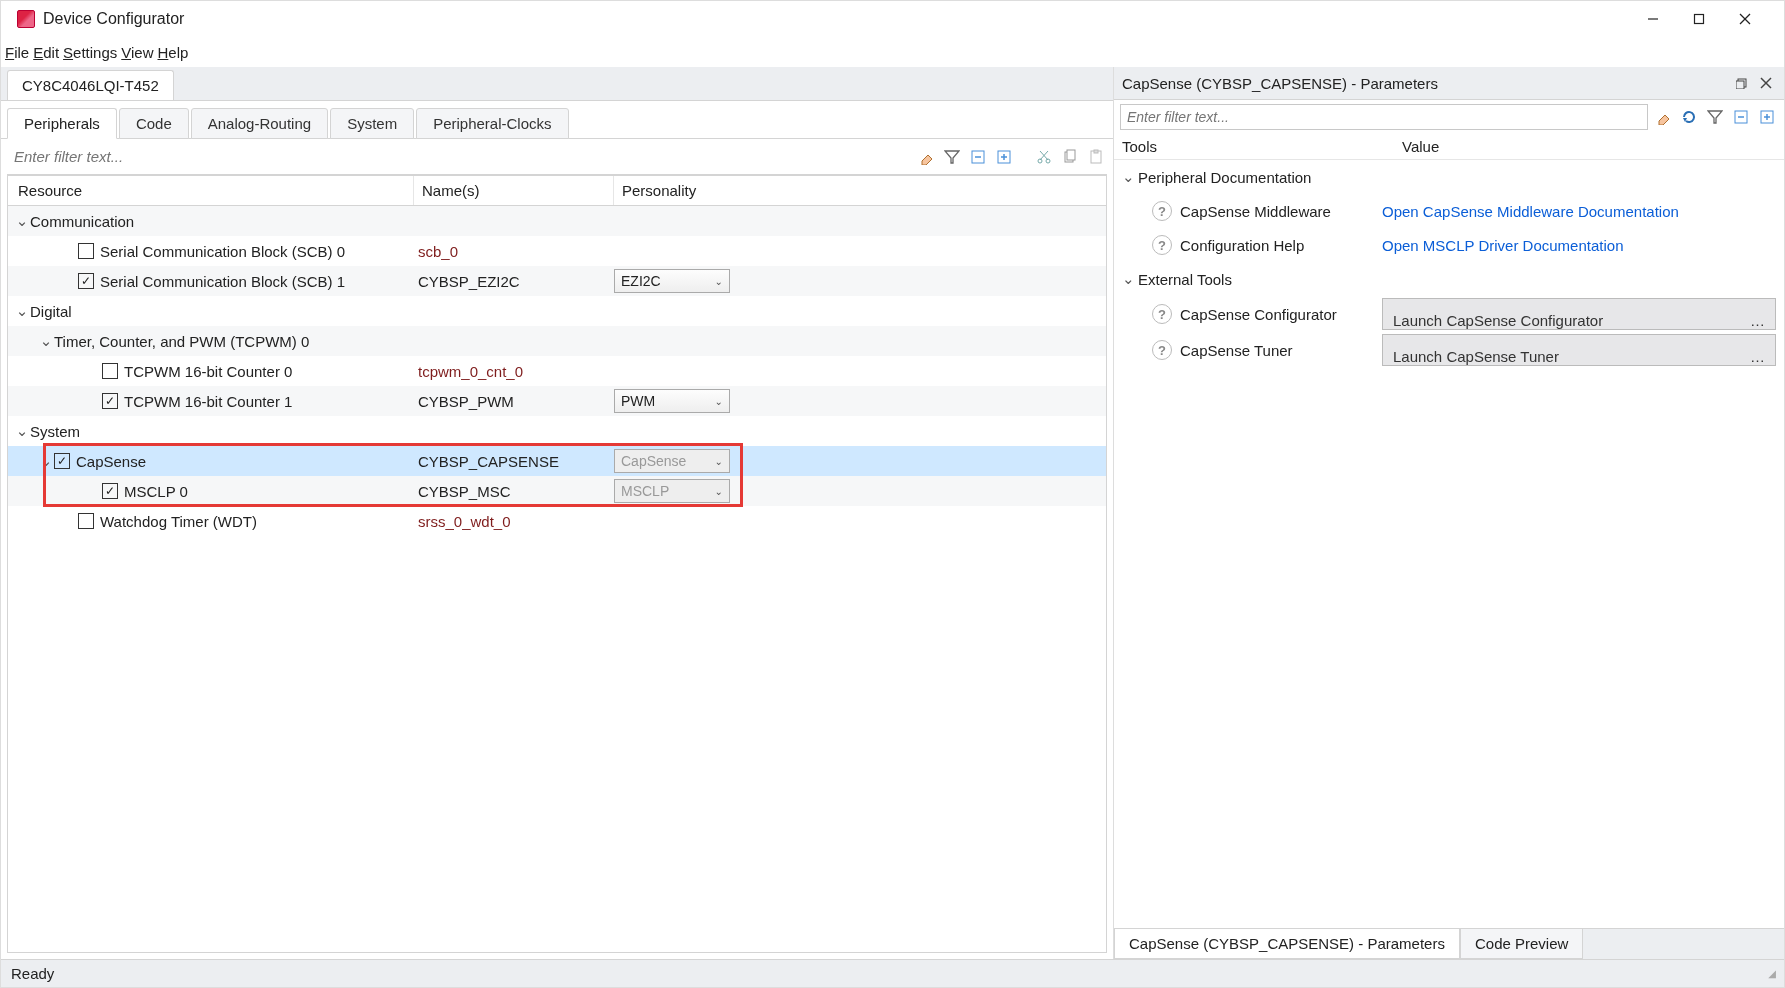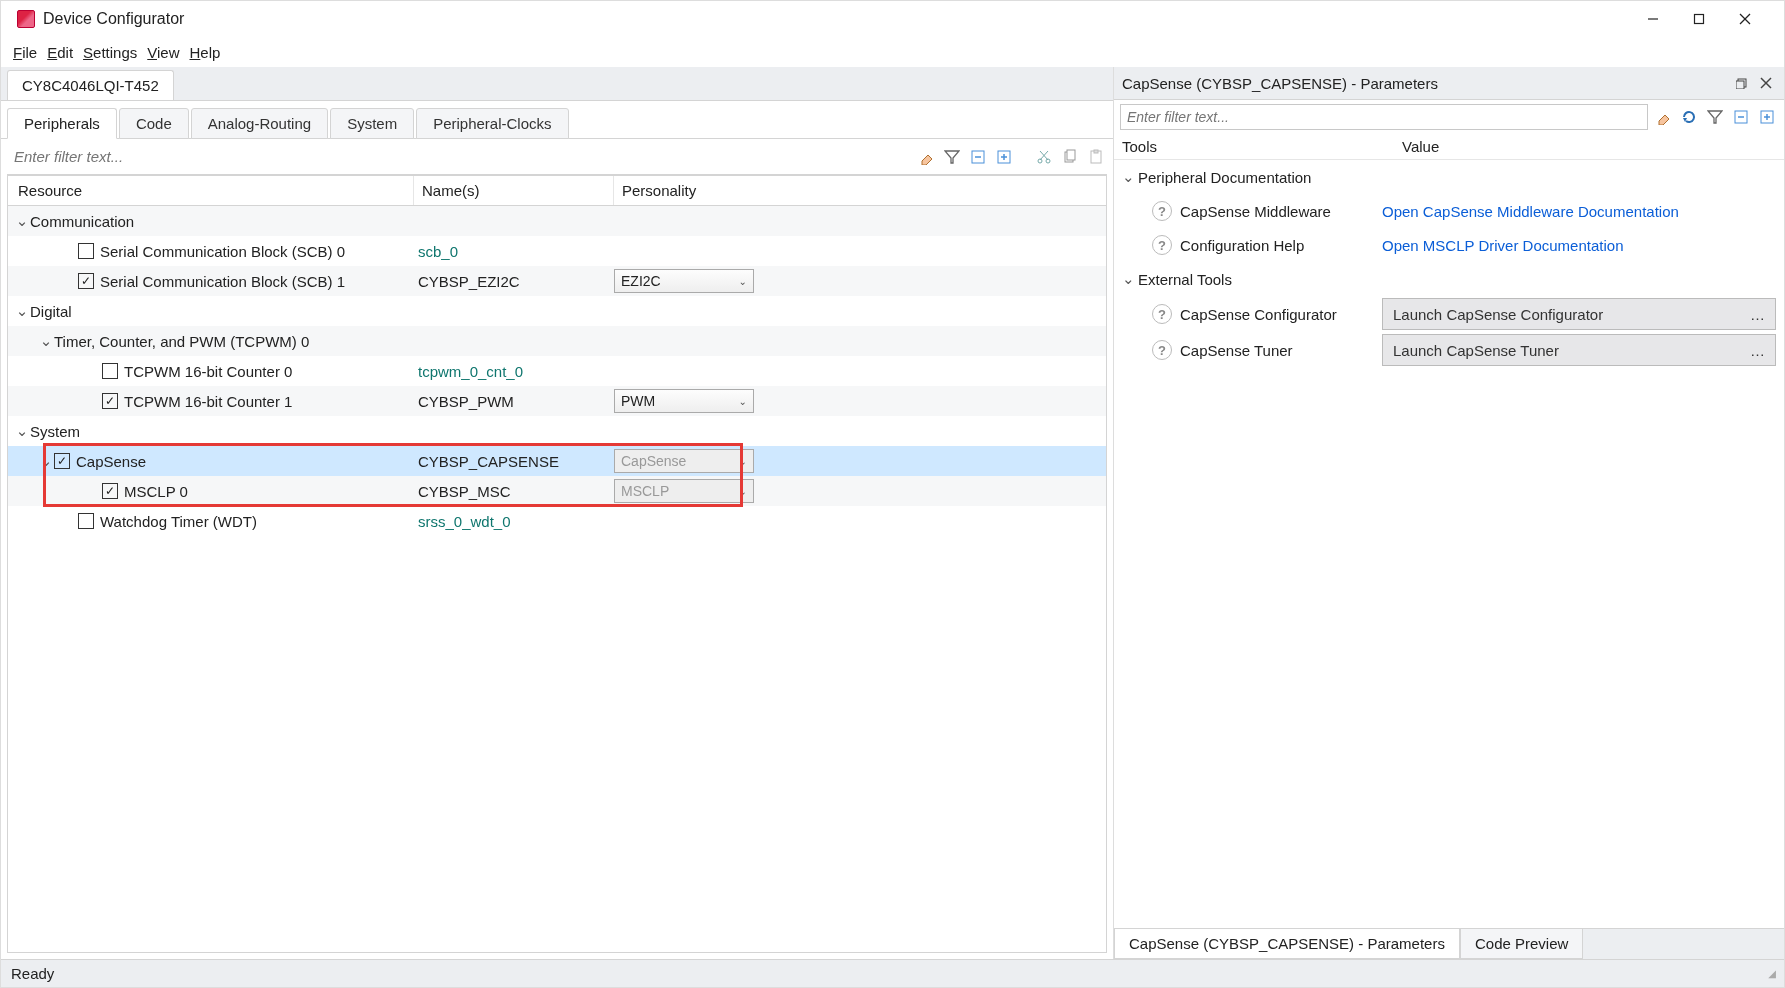--- a/index.html
+++ b/index.html
@@ -36,22 +36,22 @@
     width: 46px; height: 30px;
     display: flex; align-items: center; justify-content: center;
     font-size: 14px;
     color: #222;
   }
   .win-btn svg { width: 12px; height: 12px; }
   .menubar {
     height: 30px;
     display: flex;
     align-items: center;
-    gap: 10px;
-    padding: 0 12px;
+    gap: 4px;
+    padding: 0 4px;
     background: #fff;
     font-size: 15px;
   }
   .menubar span u { text-decoration: underline; }
   .content {
     flex: 1;
     display: flex;
     min-height: 0;
   }
   
@@ -162,24 +162,24 @@
     display: inline-flex; align-items: center; justify-content: center;
     font-size: 12px; line-height: 1;
   }
   .row .chk.checked::after { content: "\2713"; }
   .indent0 { width: 0; }
   .indent1 { width: 24px; }
   .indent2 { width: 48px; }
   .indent3 { width: 72px; }
   .rescell { display: flex; align-items: center; width: 400px; }
   .nmcell { width: 200px; padding-left: 4px; }
-  .nmcell.gray { color: #0f766e; }
+  .nmcell.gray { color: #7f1d1d; }
   .percell { width: 140px; }
   .select {
-    width: 140px;
+    width: 116px;
     height: 24px;
     border: 1px solid #aaa;
     background: linear-gradient(#fdfdfd,#eee);
     display: flex; align-items: center; justify-content: space-between;
     padding: 0 6px;
     font-size: 14px;
     color: #222;
   }
   .select.disabled { color: #999; background: #eee; }
   .select .sarrow { font-size: 10px; color: #555; }
@@ -243,21 +243,21 @@
     margin-right: 8px;
   }
   .prow .pname { width: 260px; }
   .prow .pname.ind { padding-left: 30px; display:flex; align-items:center;}
   .plink { color: #0b5ed7; cursor: pointer; }
   .launch-btn {
     flex: 1;
     height: 32px;
     border: 1px solid #bbb;
     background: #e7e7e9;
-    display: flex; align-items: center; justify-content: space-between;
+    display: flex; align-items: flex-end; justify-content: space-between;
     padding: 0 10px;
     color: #333;
   }
   .right-bottom-tabs {
     display: flex;
     border-top: 1px solid #d4d4d4;
     background: #eceef1;
   }
   .rbt {
     padding: 6px 14px;

